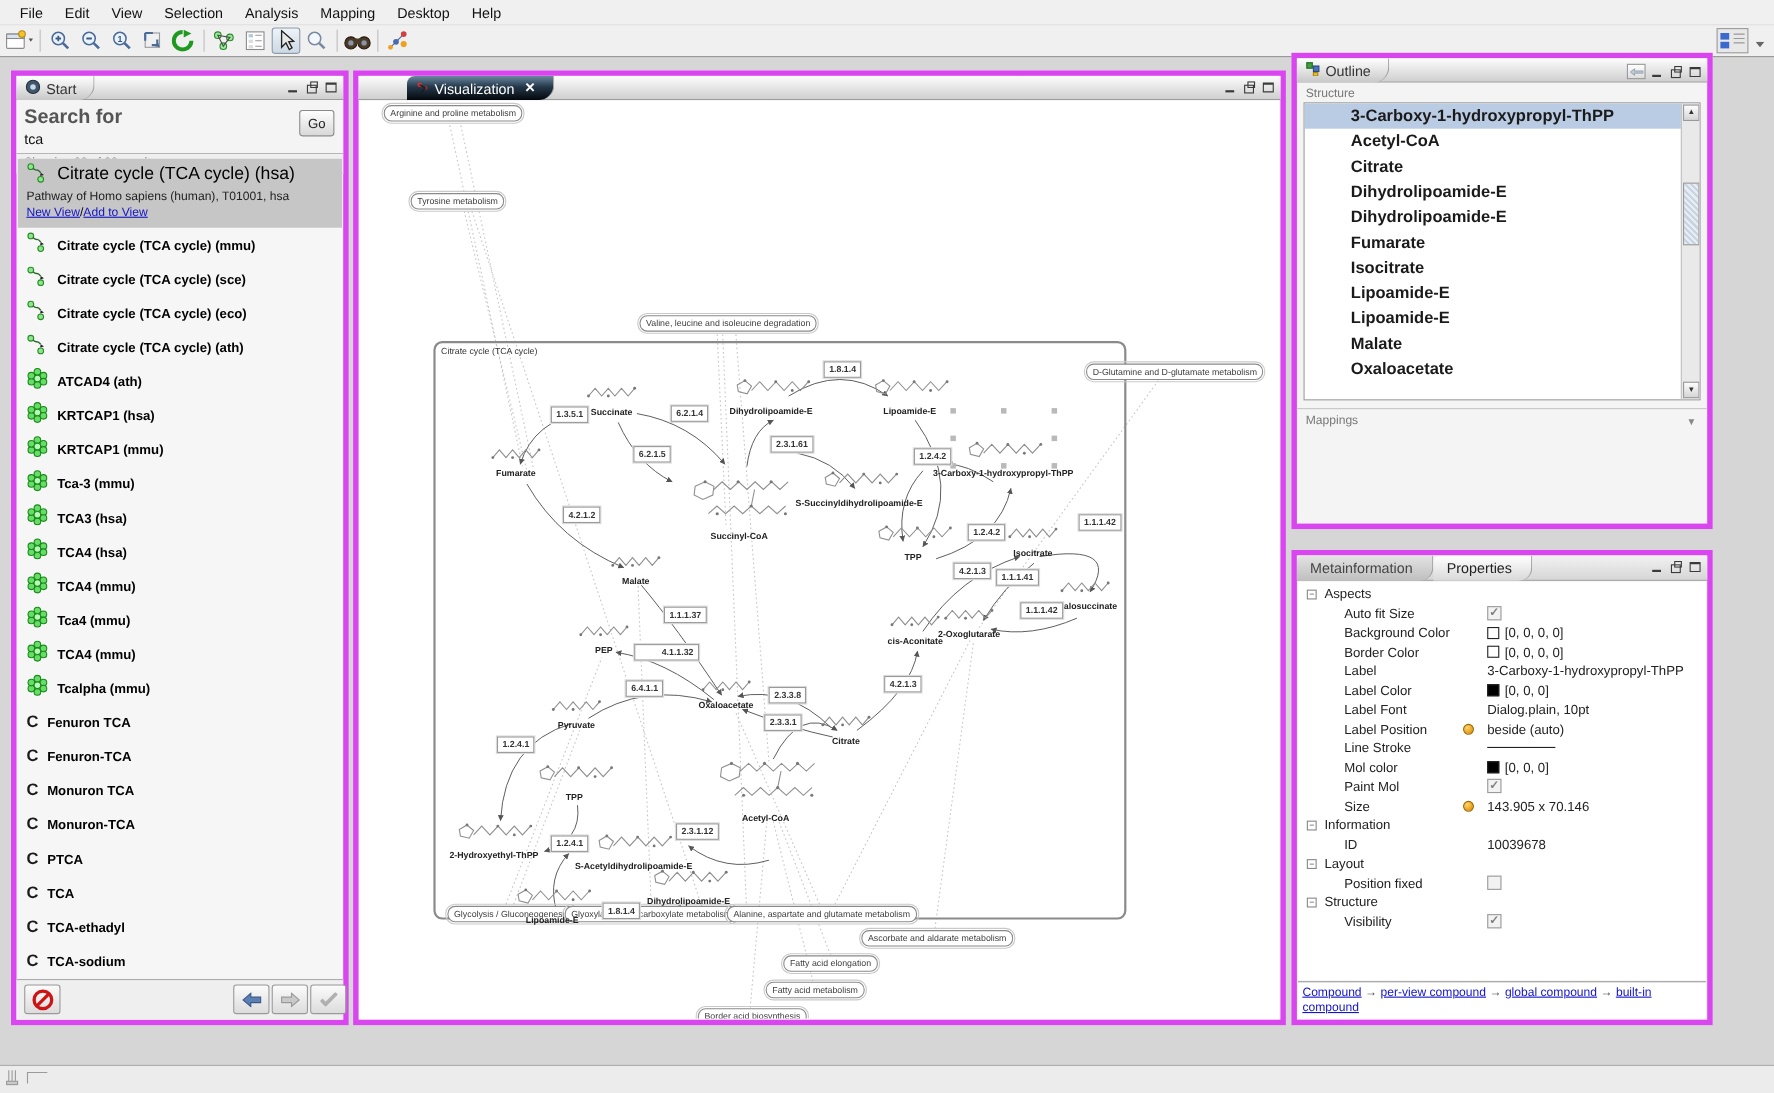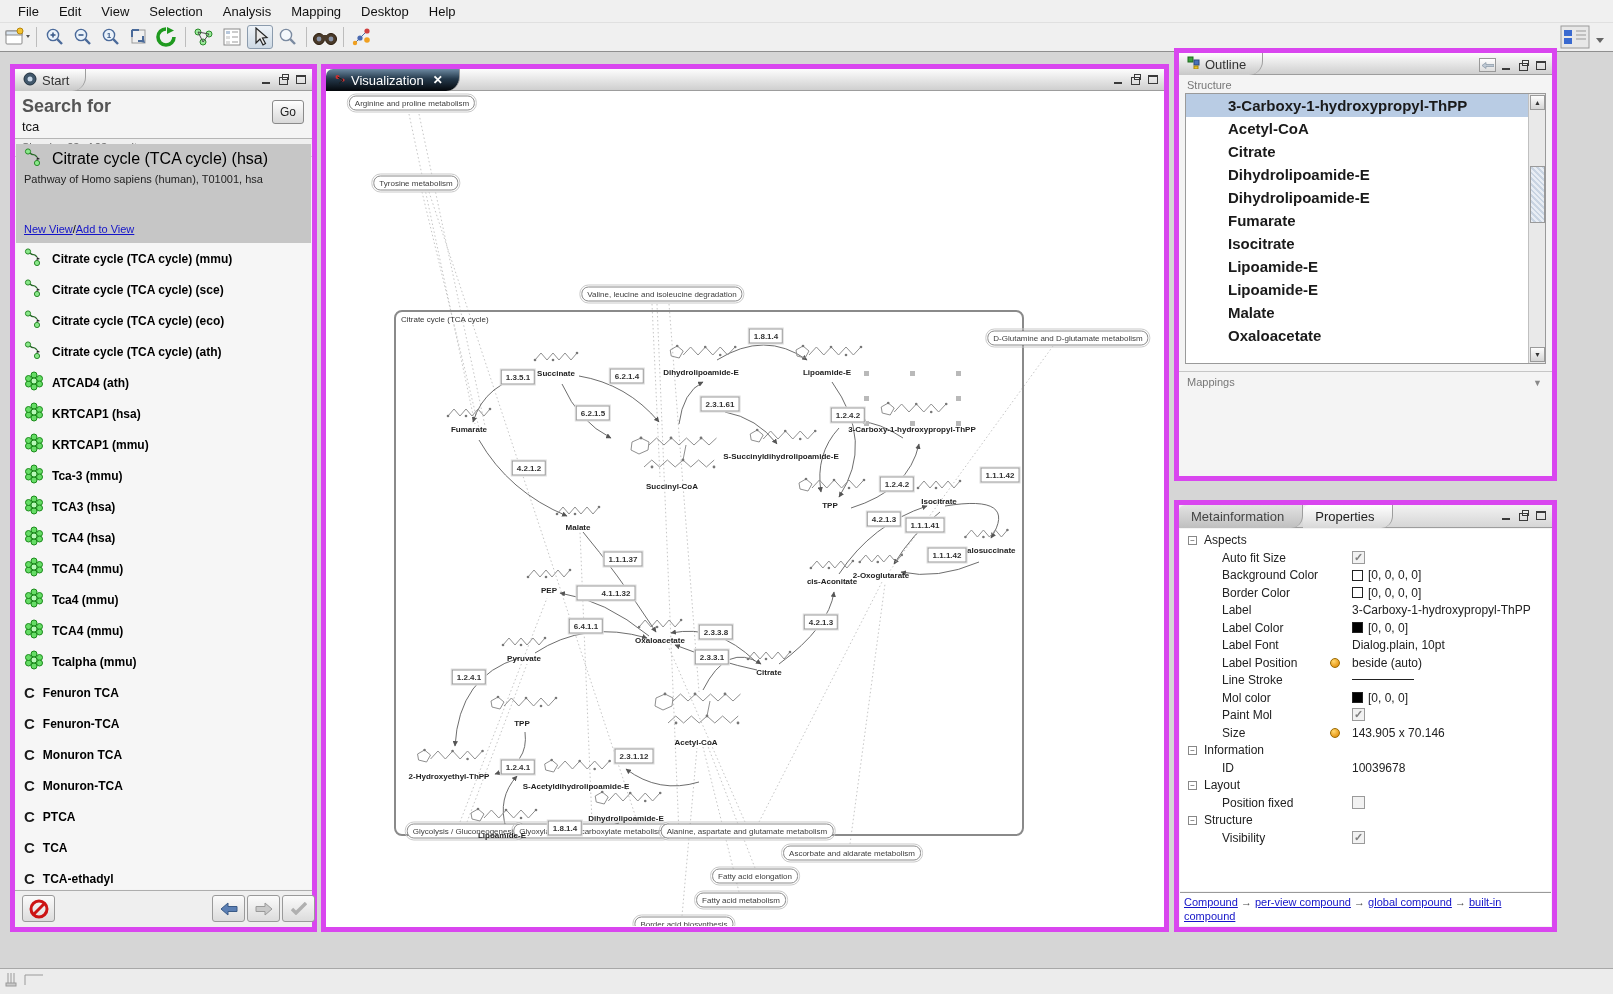--- a/index.html
+++ b/index.html
@@ -12,42 +12,42 @@
   #toolbar { position:absolute; left:0; top:23px; width:100%; height:29px; background:#f0f0f0; border-bottom:1px solid #8f8f8f; display:flex; align-items:center; padding-left:4px; }
   .tool { width:26px; height:24px; display:flex; align-items:center; justify-content:center; margin:0 1px; }
   .tool.selected { border:1px solid #8b9bad; border-radius:3px; background:linear-gradient(#eef3f8,#cdd9e4); }
   .tsep { width:1px; height:20px; background:#bdbdbd; margin:0 4px; }
   #toolbar-right { position:absolute; right:8px; top:25px; display:flex; align-items:center; gap:6px; }
 
   
   .panel { position:absolute; border:5px solid #d946ef; background:#f4f4f4; }
   .phead { position:relative; height:22px; background:linear-gradient(#fdfdfd,#cfcfcf); border-bottom:1px solid #9d9d9d; }
   .ptab { position:absolute; left:0; top:0; height:22px; display:flex; align-items:center; gap:5px; padding:0 16px 0 8px; background:linear-gradient(#ffffff,#c8c8c8); border-right:1px solid #9d9d9d; border-top-left-radius:7px; border-bottom-right-radius:14px; font-size:13px; color:#333; }
-  .ptab.dark { background:linear-gradient(#6d8aa2 0%, #24384a 45%, #04070b 100%); color:#fff; border-top-left-radius:7px; }
+  .ptab.dark { background:linear-gradient(#6d8aa2 0%, #24384a 45%, #04070b 100%); color:#fff; border-top-left-radius:7px;margin-left:44px; }
   .winbtns { position:absolute; right:5px; top:5px; display:flex; gap:5px; align-items:center; }
   .wb { width:12px; height:11px; display:inline-block; position:relative; }
   .wb-min::after { content:""; position:absolute; left:1px; right:3px; bottom:1px; height:2px; background:#3a3a3a; }
   .wb-float::after { content:""; position:absolute; left:1px; top:3px; width:7px; height:6px; border:1px solid #3a3a3a; }
   .wb-float::before { content:""; position:absolute; right:1px; top:0; width:5px; height:4px; border:1px solid #3a3a3a; background:#f0f0f0; }
   .wb-max::after { content:""; position:absolute; inset:1px; border:1px solid #3a3a3a; border-top-width:2px; }
 
   
   #start-panel { left:10px; top:64px; width:307px; height:868px; }
   #search-area { padding:5px 7px 3px 7px; position:relative; background:#f4f4f4; }
   #search-label { font-size:18px; font-weight:bold; color:#555; }
   #search-input { font-size:13px; color:#111; border:none; background:transparent; outline:none; width:200px; margin-top:2px; font-family:"Liberation Sans",sans-serif; }
   #go-btn { position:absolute; right:8px; top:9px; width:32px; height:24px; font-size:12px; color:#222; background:linear-gradient(#fefefe,#d8d8d8); border:1px solid #8a8a8a; border-radius:3px; text-align:center; line-height:22px; }
   #results-summary { font-size:11px; color:#666; border-top:1px solid #b5b5b5; border-bottom:1px solid #cfcfcf; padding:2px 7px 3px 7px; background:#efefef; }
   #results-list { position:absolute; left:1px; right:1px; top:75px; bottom:38px; background:#f6f6f6; overflow:hidden; }
   .res-item { display:flex; align-items:center; gap:8px; height:31px; padding-left:8px; }
   .res-item .lbl { font-size:12px; font-weight:bold; color:#000; }
   .res-selected { background:#c6c6c6; padding:4px 0 4px 0; }
   .res-selected .res-head { display:flex; align-items:center; gap:8px; padding-left:8px; height:22px; }
   .res-desc { font-size:11px; color:#222; padding:3px 0 0 8px; }
-  .res-links { font-size:11px; padding:2px 0 4px 8px;margin-top:36px; }
+  .res-links { font-size:11px; padding:2px 0 4px 8px; }
   .res-links a { color:#1414c8; text-decoration:underline; }
   #start-footer { position:absolute; left:0; right:0; bottom:0; height:37px; border-top:1px solid #adadad; background:#efefef; }
   .foot-btn { position:absolute; top:4px; width:33px; height:27px; background:linear-gradient(#fbfbfb,#dcdcdc); border:1px solid #9a9a9a; border-radius:3px; display:flex; align-items:center; justify-content:center; }
 
   
   #viz-panel { left:321px; top:64px; width:848px; height:868px; background:#fff; }
   #viz-canvas { position:absolute; left:1px; top:23px; right:1px; bottom:1px; background:#ffffff; overflow:hidden; }
   #edge-svg { position:absolute; left:0; top:0; }
   .ext-node { position:absolute; transform:translate(-50%,-50%); border:1px solid #8a8a8a; outline:1px solid #c9c9c9; outline-offset:1px; border-radius:7px; background:#fff; font-size:8px; color:#3c3c3c; padding:2px 5px; white-space:nowrap; }
   .enz-node { position:absolute; transform:translate(-50%,-50%); border:1px solid #999; box-shadow:0 0 0 1px #ddd; background:#fff; font-size:8px; font-weight:bold; color:#333; padding:2px 4px; white-space:nowrap; }

